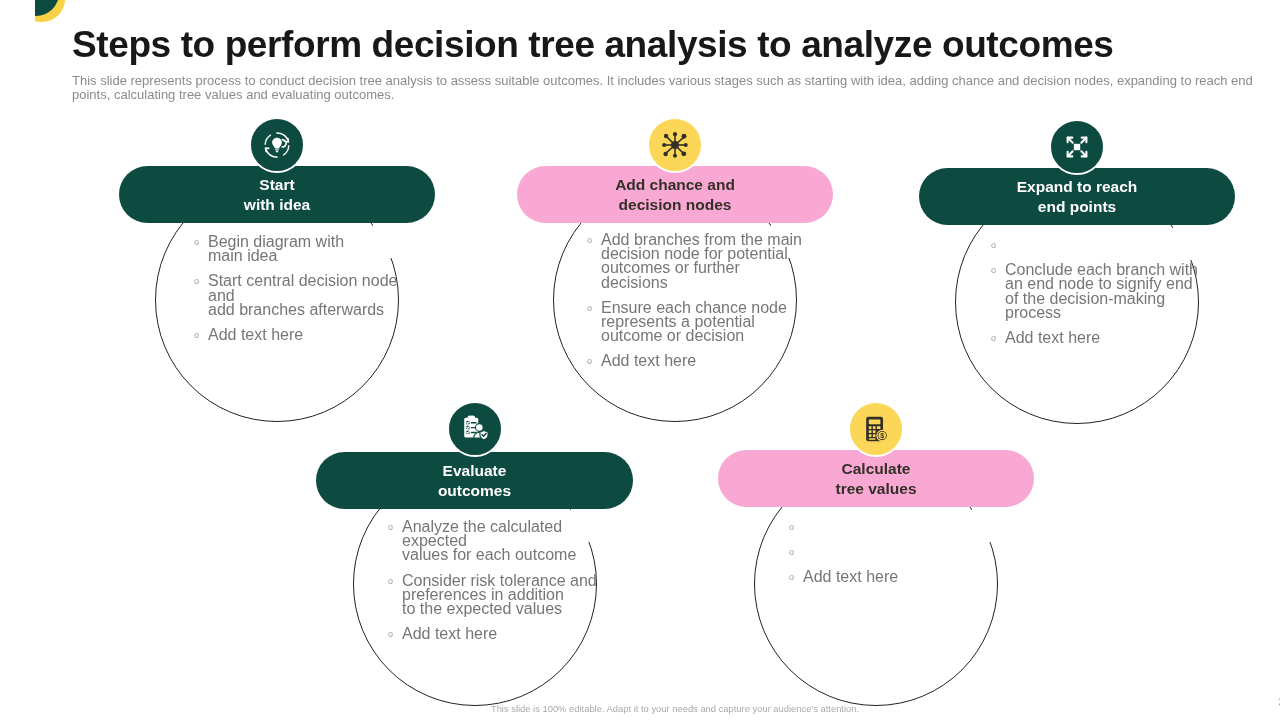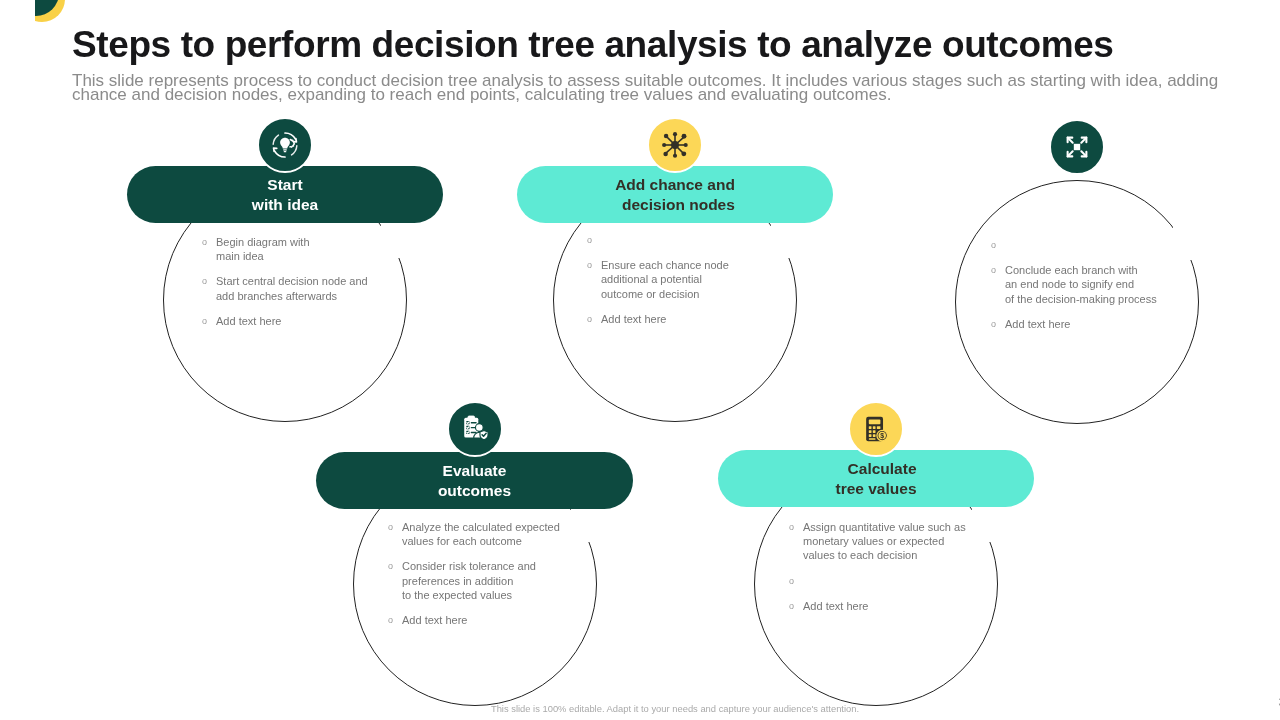--- a/index.html
+++ b/index.html
@@ -27,21 +27,21 @@
   }
 
   
   .title {
     position:absolute; left:37px; top:24px;
     font-size:37px; font-weight:bold; color:#18181a; letter-spacing:-0.4px;
     white-space:nowrap;
   }
   .subtitle {
     position:absolute; left:37px; top:74px; width:1200px;
-    font-size:17px; line-height:14px; color:#8b8b8b;
+    font-size:13px; line-height:14px; color:#8b8b8b;
   }
 
   
   .card { position:absolute; }
 
   .ring {
     position:absolute; left:50%; transform:translateX(-50%);
     border:1.1px solid #222; border-radius:50%;
     background:transparent;
   }
@@ -55,41 +55,41 @@
     display:flex; align-items:center; justify-content:center;
     text-align:center;
     z-index:3;
   }
   .pill .pill-text {
     font-size:15.5px; font-weight:bold; line-height:19.5px;
     white-space:pre-line;
   }
   .pill.green { background:#0D4A40; }
   .pill.green .pill-text { color:#ffffff; }
-  .pill.yellow { background:#5eead4;text-align:right; }
+  .pill.yellow { background:#f9a8d4; }
   .pill.yellow .pill-text { color:#333027; }
 
   .icon-badge {
     position:absolute; left:50%; transform:translateX(-50%);
     width:56px; height:56px; border-radius:50%;
     display:flex; align-items:center; justify-content:center;
     z-index:4; border:2px solid #ffffff;
   }
   .icon-badge.green { background:#0D4A40; }
   .icon-badge.yellow { background:#FCD757; }
 
   .bullets { position:absolute; z-index:5; }
   .bullet-row { display:flex; margin-bottom:11px; }
   .bullet-row:last-child { margin-bottom:0; }
   .bullet-mark {
     flex:0 0 auto; width:14px; font-size:9px; color:#9a9a9a;
     line-height:14.2px; text-align:left;
   }
   .bullet-text {
-    font-size:11px; line-height:14.2px; color:#767676; white-space:pre-line;
+    font-size:16px; line-height:14.2px; color:#767676; white-space:pre-line;
   }
 
   
   .footer-note {
     position:absolute; left:0; right:0; bottom:6px;
     text-align:center; font-size:9.4px; color:#aaaaaa;
   }
   .page-num {
     position:absolute; right:31px; bottom:12px;
     font-size:10px; color:#9a9a9a;
@@ -103,21 +103,21 @@
   <div class="corner-deco">
     <div class="c-yellow"></div>
     <div class="c-green"></div>
   </div>
   <div class="corner-br"></div>
 
   <div class="title">Steps to perform decision tree analysis to analyze outcomes</div>
   <div class="subtitle">This slide represents process to conduct decision tree analysis to assess suitable outcomes. It includes various stages such as starting with idea, adding chance and decision nodes, expanding to reach end points, calculating tree values and evaluating outcomes.</div>
 
   <div id="cards-layer">
-      <div class="card" style="left: 12px; top: 0px; width: 1108px; height: 720px; pointer-events: none; border-radius: 15px;">
+      <div class="card" style="left: 4px; top: 0px; width: 1108px; height: 720px; pointer-events: none; border-radius: 15px;">
         <div class="ring" style="width: 244px; height: 244px; left: 238px; top: 178px; position: absolute; transform: translateX(-50%);"></div>
         <div class="ring-gap" style="left: 334px; top: 222px; width: 32px; height: 36px;"></div>
         <div class="pill green" style="left: 80px; top: 166px; width: 316px; height: 57px; pointer-events: auto;">
           <div class="pill-text">Start
 with idea</div>
         </div>
         <div class="icon-badge green" style="left: 238px; top: 117px;">
           <svg width="30" height="30" viewBox="0 0 32 32" fill="none">
       <path d="M16 3.2a12.8 12.8 0 0 1 11.2 6.6" stroke="#ffffff" stroke-width="1.8" stroke-linecap="round"></path>
       <path d="M27.6 9.2l.6 3.4-3.4-.2" stroke="#ffffff" stroke-width="1.8" stroke-linecap="round" stroke-linejoin="round"></path>
@@ -176,36 +176,43 @@
         <circle cx="25.4" cy="25.4" r="2.6"></circle>
               <circle cx="16" cy="27.4" r="2.2"></circle>
         <circle cx="6" cy="25.6" r="2.4"></circle>
               <circle cx="4.4" cy="16" r="2.2"></circle>
       </g>
     </svg>
         </div>
         <div class="bullets" style="left: 552px; top: 233px; width: 215px;">
           <div class="bullet-row">
             <span class="bullet-mark">o</span>
+            <span class="bullet-text">Add  branches from the main
+decision node for potential
+outcomes or further decisions</span>
           </div>
           <div class="bullet-row">
             <span class="bullet-mark">o</span>
             <span class="bullet-text">Ensure each chance node
-additional a potential
+represents a potential
 outcome or decision</span>
           </div>
           <div class="bullet-row">
             <span class="bullet-mark">o</span>
             <span class="bullet-text">Add text here</span>
           </div>
         </div>
       </div>
       <div class="card" style="left: 0px; top: 0px; width: 1280px; height: 720px; pointer-events: none;">
         <div class="ring" style="width: 244px; height: 244px; left: 1042px; top: 180px; position: absolute; transform: translateX(-50%);"></div>
         <div class="ring-gap" style="left: 1138px; top: 224px; width: 32px; height: 36px;"></div>
+        <div class="pill green" style="left: 884px; top: 168px; width: 316px; height: 57px; pointer-events: auto;">
+          <div class="pill-text">Expand to reach
+end points</div>
+        </div>
         <div class="icon-badge green" style="left: 1042px; top: 119px;">
           <svg width="30" height="30" viewBox="0 0 32 32" fill="none" stroke="#ffffff" stroke-width="2.2" stroke-linecap="round" stroke-linejoin="round">
       <rect x="12.6" y="12.6" width="6.8" height="6.8" fill="#ffffff" stroke="none"></rect>
       <path d="M11 6H6v5"></path>
             <path d="M6 6l5.4 5.4"></path>
       <path d="M21 6h5v5"></path>
             <path d="M26 6l-5.4 5.4"></path>
       <path d="M11 26H6v-5"></path>
             <path d="M6 26l5.4-5.4"></path>
       <path d="M21 26h5v-5"></path>
@@ -298,23 +305,20 @@
         <rect x="8.3" y="25.9" width="7.2" height="1.6" rx=".5"></rect>
       </g>
       <circle cx="22.6" cy="23" r="5.6" fill="#333027" stroke="#FCD757" stroke-width="1.4"></circle>
       <circle cx="22.6" cy="23" r="4" fill="#FCD757"></circle>
       <text x="22.6" y="26.1" font-family="Liberation Sans, sans-serif" font-size="7.4" font-weight="bold" fill="#333027" text-anchor="middle">$</text>
     </svg>
         </div>
         <div class="bullets" style="left: 754px; top: 520px; width: 220px;">
           <div class="bullet-row">
             <span class="bullet-mark">o</span>
-            <span class="bullet-text">Assign quantitative value such as
-monetary values or expected
-values to each decision</span>
           </div>
           <div class="bullet-row">
             <span class="bullet-mark">o</span>
           </div>
           <div class="bullet-row">
             <span class="bullet-mark">o</span>
             <span class="bullet-text">Add text here</span>
           </div>
         </div>
       </div>

